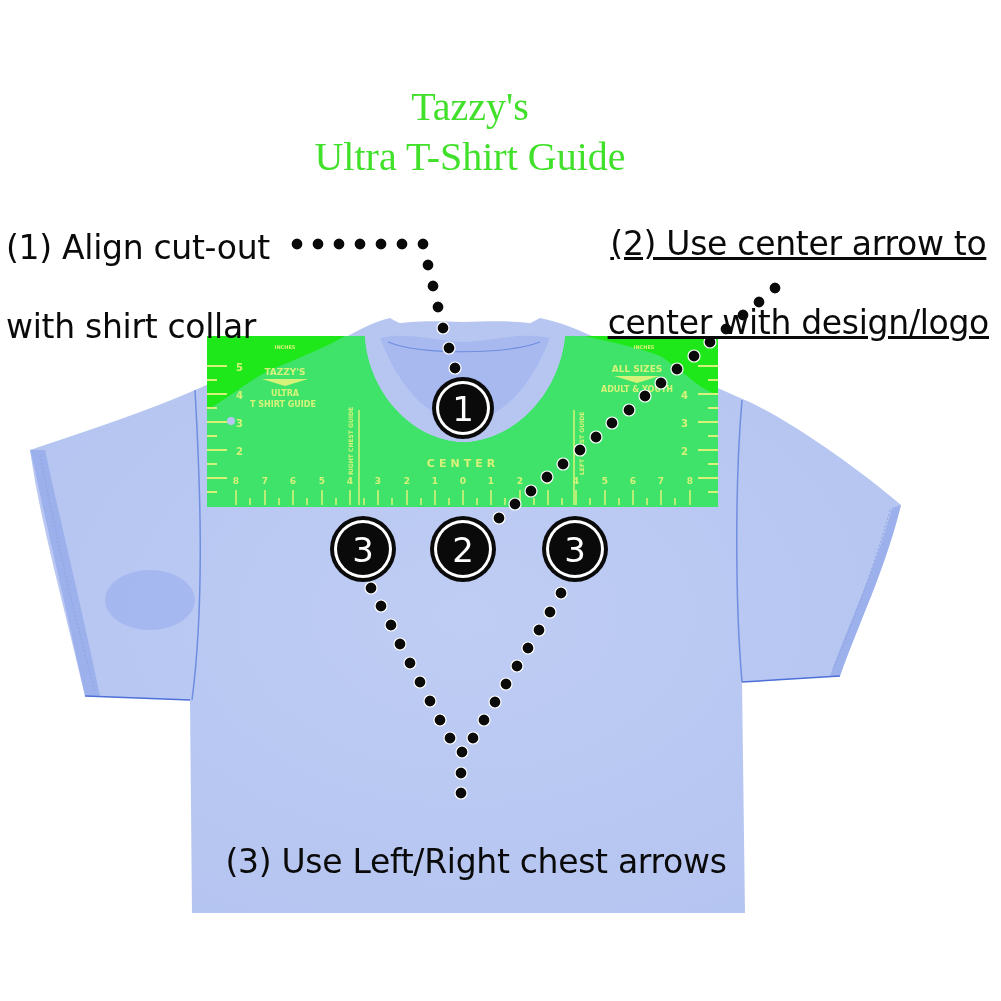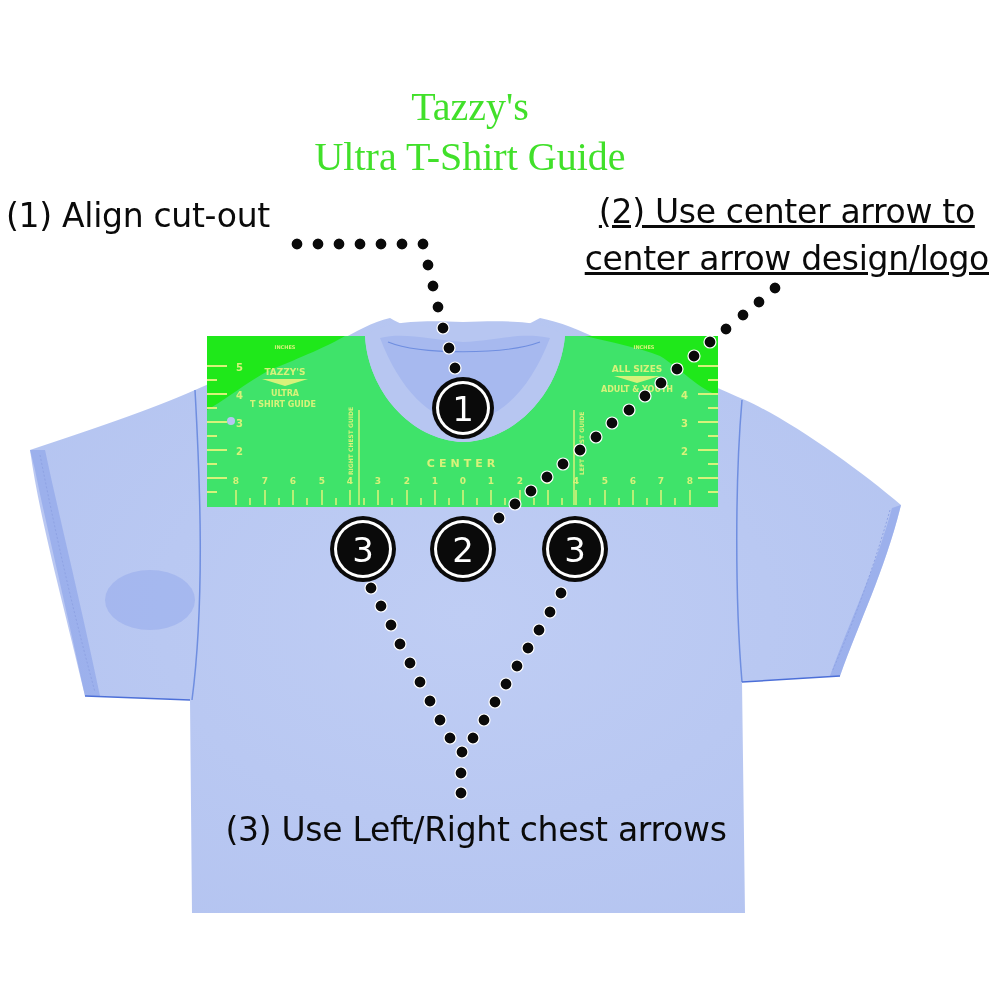--- a/index.html
+++ b/index.html
@@ -5,21 +5,21 @@
   html, body { margin:0; padding:0; background:#ffffff; }
   body { width:1001px; height:1001px; position:relative; overflow:hidden; font-family:"DejaVu Sans", sans-serif; }
   #stage { position:absolute; left:0; top:0; width:1001px; height:1001px; }
   .title { position:absolute; left:0; width:940px; text-align:center; font-family:"Liberation Serif","DejaVu Serif", serif; color:#41e02a; }
   .t1 { top:84px; font-size:40px; line-height:46px; }
   .t2 { top:134px; font-size:40px; line-height:46px; }
   .cap { position:absolute; font-family:"DejaVu Sans", sans-serif; color:#0a0a0a; font-size:33px; line-height:47px; letter-spacing:-0.3px; }
   .cap1 { left:6px; top:192px; text-align:left; }
   .cap2 { right:12px; top:188px; text-align:center;text-decoration:underline; }
   .cap3 { left:176px; width:600px; top:806px; text-align:center; }
-  .cap .line { display:block; white-space:nowrap; }
+  .cap .line { display:block; white-space:nowrap;margin-top:32px; }
   .num { font-family:"DejaVu Sans", sans-serif; font-size:34px; fill:#ffffff; text-anchor:middle; dominant-baseline:central; }
   .rtxt { font-family:"DejaVu Sans", sans-serif; fill:#d7f27a; font-weight:bold; }
 </style>
 </head>
 <body>
 
 <div id="stage">
 
   <svg width="1001" height="1001" viewBox="0 0 1001 1001" style="position:absolute;left:0;top:0;">
     <defs>
@@ -270,21 +270,22 @@
       <circle cx="575" cy="549" r="26" fill="#0a0a0a"></circle>
       <text class="num" x="575" y="550">3</text>
     </g>
   </svg>
 
   <div class="title t1">Tazzy's</div>
   <div class="title t2">Ultra T-Shirt Guide</div>
 
   <div class="cap cap1">
     <span class="line">(1) Align cut-out</span>
+    <span class="line">with shirt collar</span>
   </div>
   <div class="cap cap2">
     <span class="line">(2) Use center arrow to</span>
-    <span class="line">center arrow design/logo</span>
+    <span class="line">center with design/logo</span>
   </div>
   <div class="cap cap3">
     <span class="line">(3) Use Left/Right chest arrows</span>
   </div>
 </div>
 
 </body></html>

